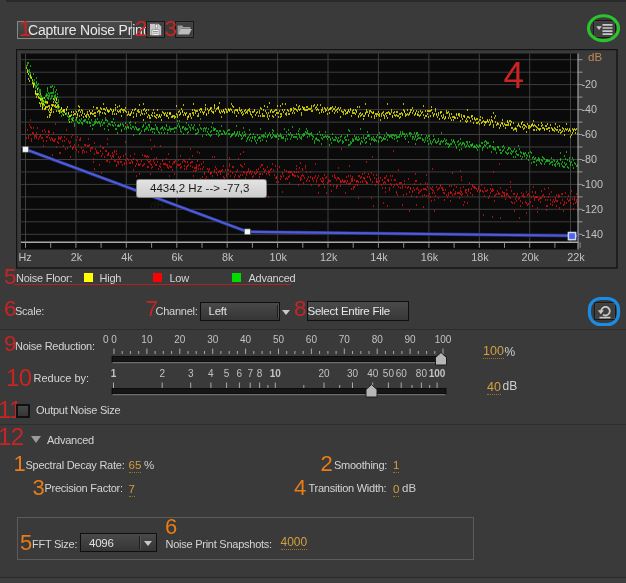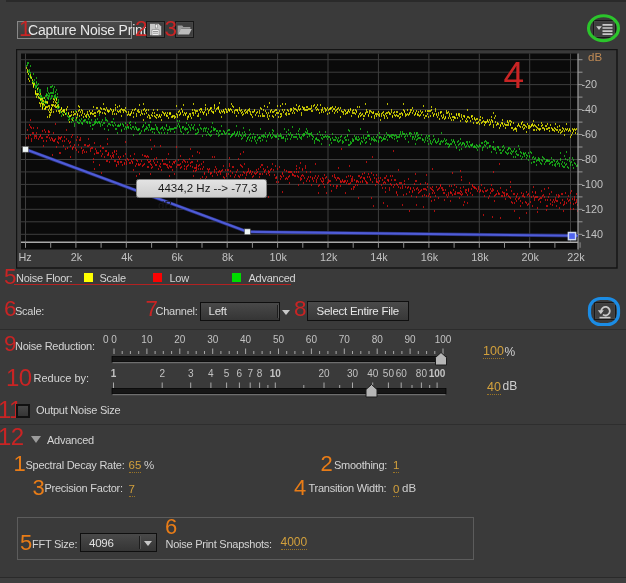--- a/index.html
+++ b/index.html
@@ -1,21 +1,21 @@
 <!DOCTYPE html>
 <html><head><meta charset="utf-8"><style>
 * { margin:0; padding:0; box-sizing:border-box; }
 html,body { width:626px; height:583px; background:#3a3a3a; font-family:"Liberation Sans",sans-serif; overflow:hidden; }
 #stage { position:relative; width:626px; height:583px; background:#3a3a3a; }
 .lbl { position:absolute; font-size:11px; letter-spacing:-0.25px; color:#d4d4d4; white-space:nowrap; }
 .red { position:absolute; color:#c92424; font-size:22.5px; letter-spacing:-0.5px; white-space:nowrap; line-height:1; }
 .org { position:absolute; color:#e87c17; font-size:22px; white-space:nowrap; line-height:1; }
 .val { position:absolute; font-size:12.5px; color:#d2a03c; border-bottom:1px dotted #9a7527; line-height:14px; white-space:nowrap; }
 .unit { position:absolute; font-size:12px; color:#cfcfcf; white-space:nowrap; }
-.btn { position:absolute; background:linear-gradient(#4a4a4a,#393939); border:1px solid #888; color:#e8e8e8; font-size:12px; text-align:center; }
+.btn { position:absolute; background:linear-gradient(#4a4a4a,#393939); border:1px solid #888; color:#e8e8e8; font-size:12px; text-align:left; }
 .ibtn { position:absolute; width:19px; height:17px; background:#3f3f3f; border:1px solid #181818; box-shadow:0 0 0 1px #454545 inset; }
 .ibtn svg { position:absolute; left:-1px; top:-1px; }
 .dd { position:absolute; height:19px; background:linear-gradient(#494949,#353535); border:1px solid #0f0f0f; color:#e0e0e0; font-size:11.5px; letter-spacing:-0.25px; }
 .dd .t { position:absolute; left:8px; top:2.5px; }
 .dd .sep { position:absolute; top:2px; bottom:2px; width:1px; background:#1c1c1c; box-shadow:1px 0 0 #555; }
 .dd .ar { position:absolute; width:0; height:0; border:4.5px solid transparent; border-top:5.5px solid #c8c8c8; border-bottom:none; top:7px; }
 .sw { position:absolute; width:9.5px; height:9.5px; top:272.8px; }
 </style></head><body>
 <div id="stage">
 
@@ -82,27 +82,27 @@
         <text x="565.5" y="163.8">-120</text>
         <text x="565.5" y="188.8">-140</text>
       </g>
 <text x="572" y="12" font-size="11.5" fill="#bf8a55">dB</text>
 <path d="M9.5 100.3 231.4 182.8 562 186.8" stroke="#272e74" stroke-width="3.4" fill="none"></path>
 <path d="M9.5 100.3 231.4 182.8 562 186.8" stroke="#4f5cd8" stroke-width="2.1" fill="none"></path>
 <rect x="6.6" y="97.4" width="5.8" height="5.8" fill="#eef6f6" stroke="#555" stroke-width="0.6"></rect>
 <rect x="228.5" y="179.9" width="5.8" height="5.8" fill="#eef6f6" stroke="#555" stroke-width="0.6"></rect>
 <rect x="552.4" y="183.5" width="7.2" height="7.2" fill="#4f63ee" stroke="#cfd9f2" stroke-width="1.5"></rect>
 </svg>
-<div style="position:absolute;left:136px;top:179px;width:130.5px;height:18.5px;background:linear-gradient(#e3e3e3,#cdcdcd);border:1px solid #858585;border-radius:2.5px;font-size:11.5px;color:#1a1a1a;line-height:17px;padding-left:21px;letter-spacing:0">4434,2 Hz --&gt; -77,3 dB</div>
+<div style="position:absolute;left:136px;top:179px;width:130.5px;height:18.5px;background:linear-gradient(#e3e3e3,#cdcdcd);border:1px solid #858585;border-radius:2.5px;font-size:11.5px;color:#1a1a1a;line-height:17px;padding-left:13px;letter-spacing:0">4434,2 Hz --&gt; -77,3 dB</div>
 <div class="red" style="left:503.5px;top:57.4px;font-size:37px;letter-spacing:0">4</div>
 
 <div class="red" style="left:4px;top:266.2px">5</div>
 <div class="lbl" style="left:16px;top:271.5px">Noise Floor:</div>
 <div class="sw" style="left:83.5px;background:#ffff00"></div>
-<div class="lbl" style="left:99.5px;top:271.5px">Scale</div>
+<div class="lbl" style="left:99.5px;top:271.5px">High</div>
 <div class="sw" style="left:152.5px;background:#fb0202"></div>
 <div class="lbl" style="left:169.5px;top:271.5px">Low</div>
 <div class="sw" style="left:231.5px;background:#00dc00"></div>
 <div class="lbl" style="left:248.5px;top:271.5px">Advanced</div>
 <div style="position:absolute;left:14px;top:283.5px;width:277px;height:1.5px;background:#b32222"></div>
 
 <div class="red" style="left:4px;top:298.2px">6</div>
 <div class="lbl" style="left:15px;top:305px">Scale:</div>
 <div class="red" style="left:145.5px;top:298.2px">7</div>
 <div class="lbl" style="left:155.5px;top:305px">Channel:</div>

